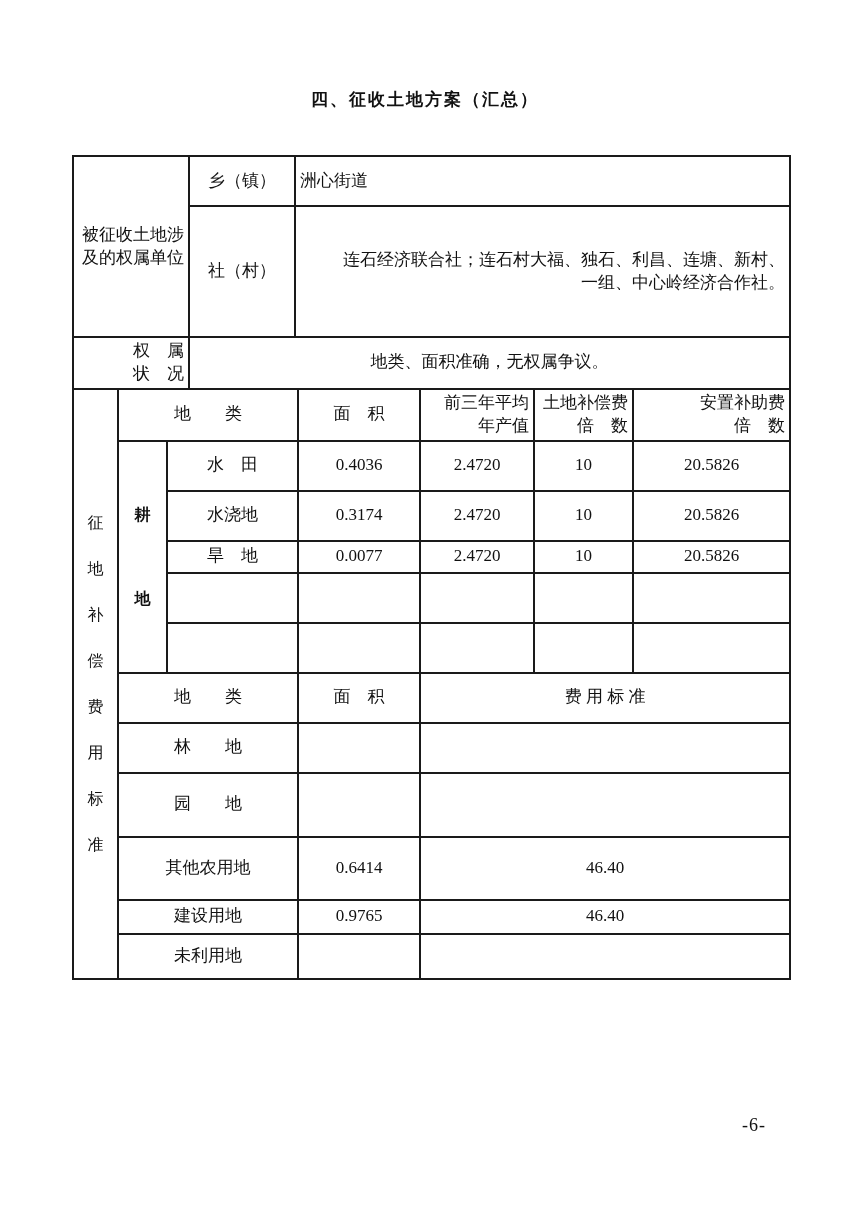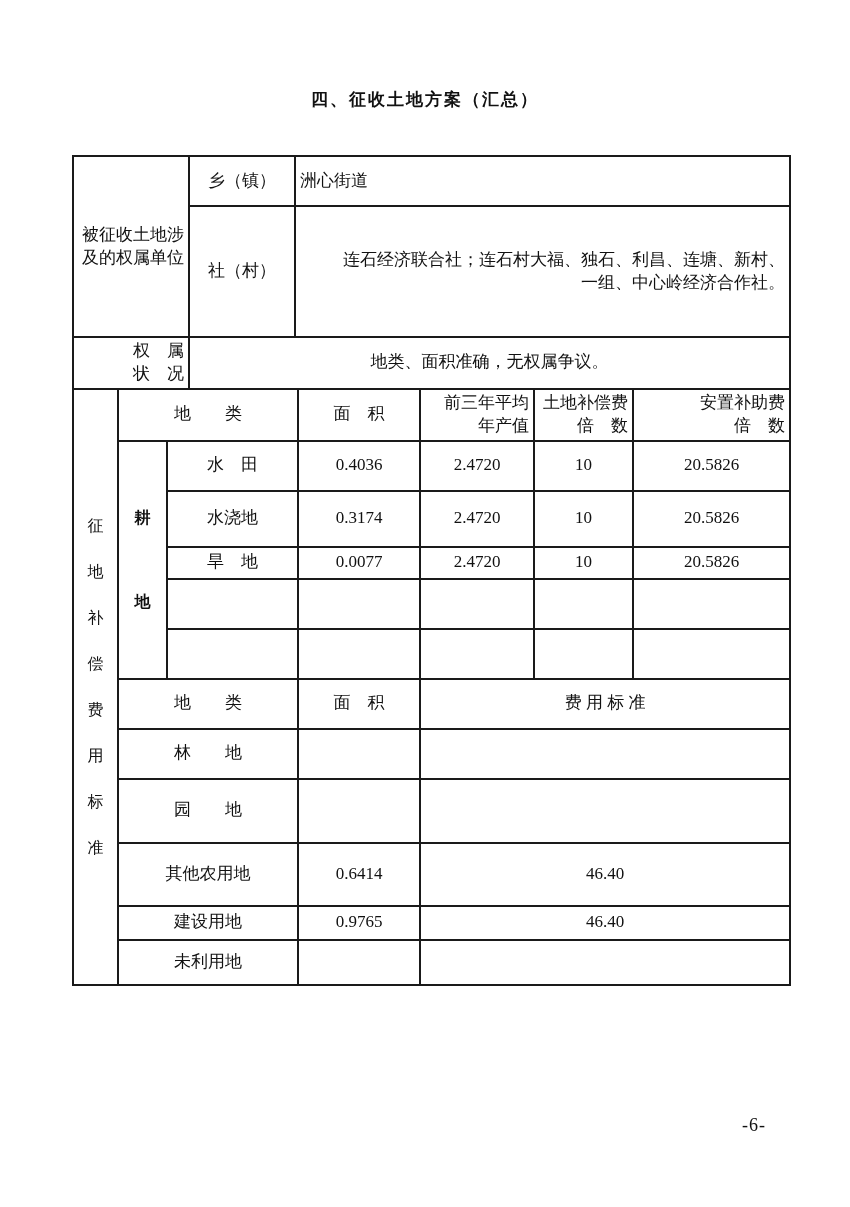--- a/index.html
+++ b/index.html
@@ -108,21 +108,21 @@
         <tr style="height:50px">
           <td rowspan="5" class="vcell">
             <div class="vtext v2">耕地</div>
           </td>
           <td>水　田</td>
           <td>0.4036</td>
           <td>2.4720</td>
           <td>10</td>
           <td>20.5826</td>
         </tr>
-        <tr style="height:56px">
+        <tr style="height:50px">
           <td>水浇地</td>
           <td>0.3174</td>
           <td>2.4720</td>
           <td>10</td>
           <td>20.5826</td>
         </tr>
         <tr style="height:32px">
           <td>旱　地</td>
           <td>0.0077</td>
           <td>2.4720</td>

